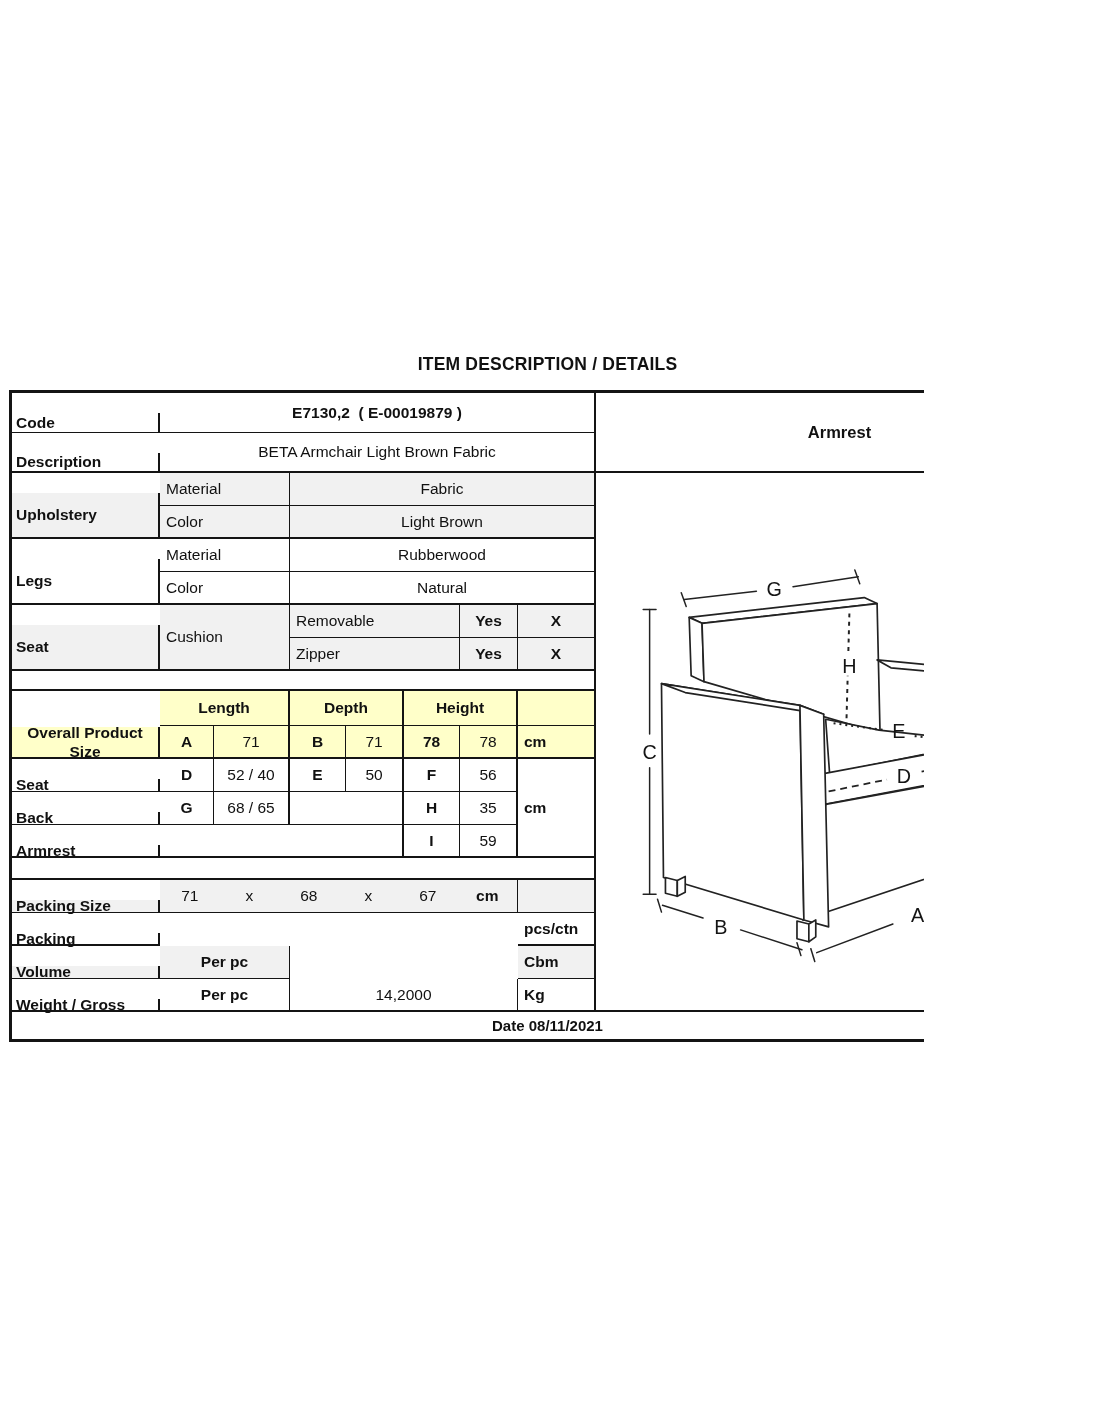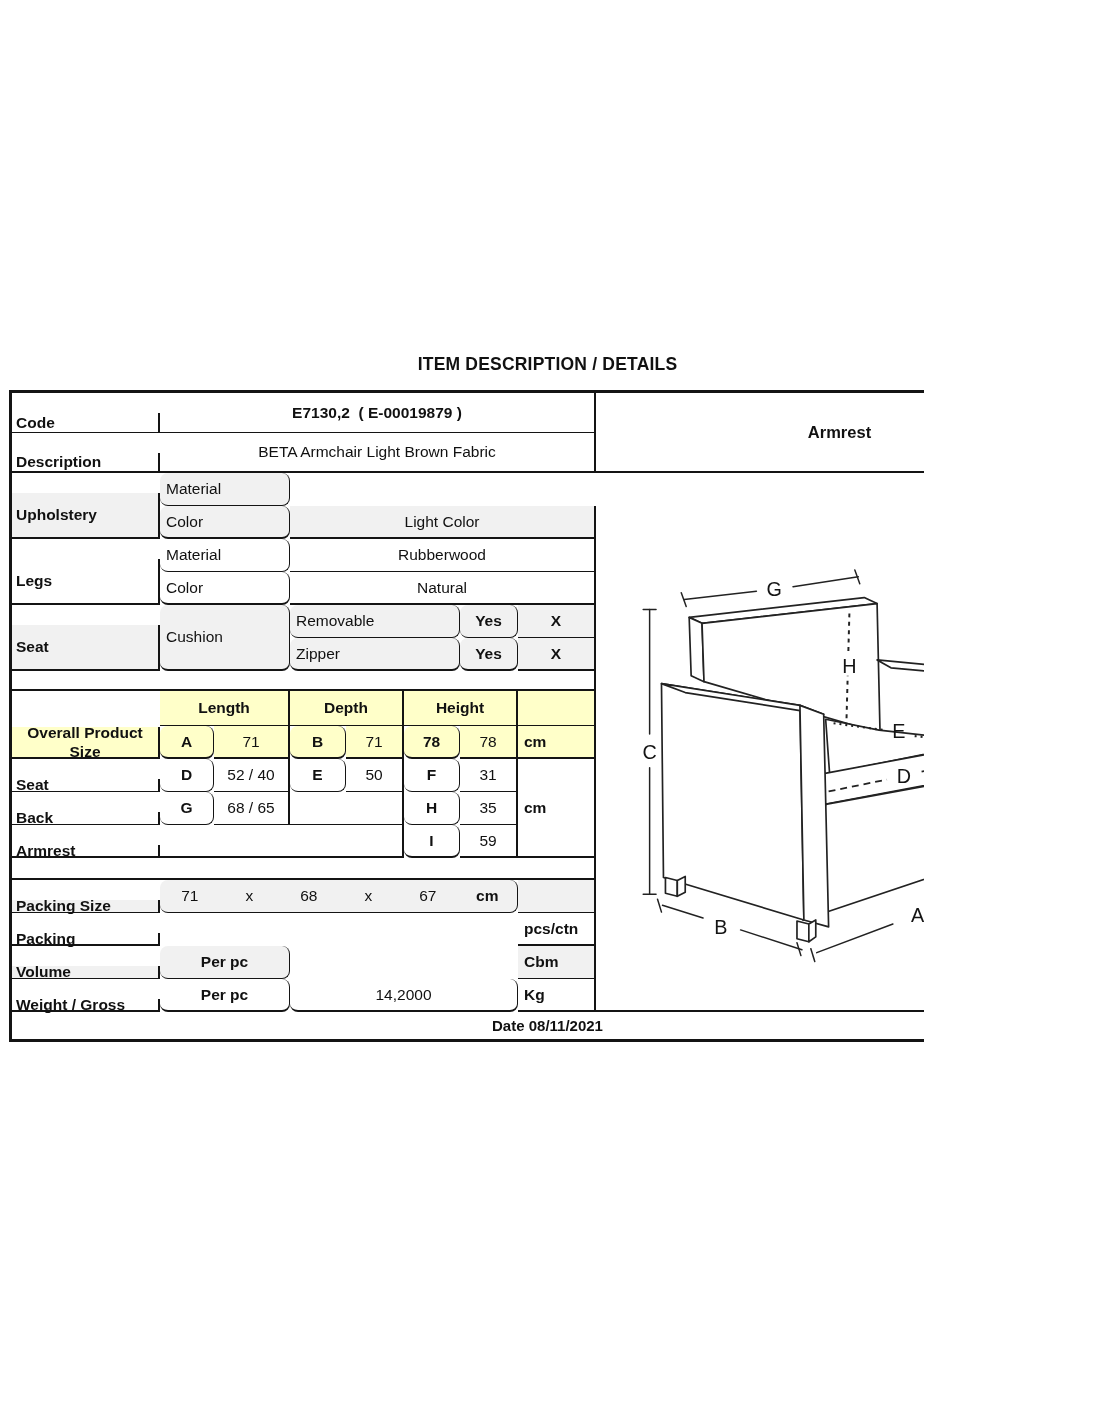--- a/index.html
+++ b/index.html
@@ -10,21 +10,21 @@
   .spec{position:absolute;left:9px;top:390px;width:1077px;height:652px;
         border:3px solid #141414;box-sizing:border-box;display:grid;
         grid-template-columns:148px 54px 76px 56px 58px 56px 58px 78px 1fr;
         grid-template-rows:40px 40px 33px 33px 33px 33px 33px 33px 20px 35px 33px 33px 33px 33px 22px 33px 33px 33px 33px 1fr;}
   .cell{box-sizing:border-box;display:flex;align-items:center;font-size:15.5px;
         border-color:#141414;border-style:solid;border-width:0;min-width:0;min-height:0;}
   .l{justify-content:flex-start;padding-left:6px;}
   .c{justify-content:center;text-align:center;}
   .lbl{font-weight:bold;justify-content:flex-start;padding-left:4px;margin-top:20px;}
   .b{font-weight:bold;}
-  .br1{border-right-width:1.5px;border-radius:8px;}
+  .br1{border-right-width:1.5px;}
   .br2{border-right-width:2.5px;}
   .bb1{border-bottom-width:1.5px;}
   .bb2{border-bottom-width:2.5px;}
   .gray{background:#f1f1f1;}
   .yellow{background:#ffffc9;}
   .wrap{text-align:center;line-height:19px;padding:12px 4px;margin-top:36px;}
   .flex6{display:flex;}
   .flex6 span{flex:1;text-align:center;}
   .drawing-area{position:relative;padding:0;}
   .drawing-area svg{position:absolute;left:0;top:0;width:100%;height:100%;}
@@ -41,22 +41,23 @@
 
     <div class="cell lbl br2 bb1" style="grid-area:1/1/2/2">Code</div>
     <div class="cell c b br2 bb1" style="grid-area:1/2/2/9">E7130,2 &nbsp;( E-00019879 )</div>
     <div class="cell c b bb2 dwg-title" style="grid-area:1/9/3/10">Armrest</div>
 
     <div class="cell lbl br2 bb2" style="grid-area:2/1/3/2">Description</div>
     <div class="cell lbl gray br2 bb2" style="grid-area:3/1/5/2">Upholstery</div>
 
     <div class="cell c br2 bb2" style="grid-area:2/2/3/9">BETA Armchair Light Brown Fabric</div>
     <div class="cell l gray br1 bb1" style="grid-area:3/2/4/4">Material</div>
+    <div class="cell c gray br2 bb1" style="grid-area:3/4/4/9">Fabric</div>
     <div class="cell l gray br1 bb2" style="grid-area:4/2/5/4">Color</div>
-    <div class="cell c gray br2 bb2" style="grid-area:4/4/5/9">Light Color</div>
+    <div class="cell c gray br2 bb2" style="grid-area:4/4/5/9">Light Brown</div>
 
     <div class="cell lbl br2 bb2" style="grid-area:5/1/7/2">Legs</div>
     <div class="cell l br1 bb1" style="grid-area:5/2/6/4">Material</div>
     <div class="cell c br2 bb1" style="grid-area:5/4/6/9">Rubberwood</div>
     <div class="cell l br1 bb2" style="grid-area:6/2/7/4">Color</div>
     <div class="cell c br2 bb2" style="grid-area:6/4/7/9">Natural</div>
 
     <div class="cell lbl gray br2 bb2" style="grid-area:7/1/9/2">Seat</div>
     <div class="cell l gray br1 bb2" style="grid-area:7/2/9/4">Cushion</div>
     <div class="cell l gray br1 bb1" style="grid-area:7/4/8/7">Removable</div>
@@ -81,21 +82,21 @@
     <div class="cell c b yellow br1 bb2" style="grid-area:11/6/12/7">78</div>
     <div class="cell c yellow br2 bb2" style="grid-area:11/7/12/8">78</div>
     <div class="cell l b yellow br2 bb2" style="grid-area:11/8/12/9">cm</div>
 
     <div class="cell lbl br2 bb1" style="grid-area:12/1/13/2">Seat</div>
     <div class="cell c b br1 bb1" style="grid-area:12/2/13/3">D</div>
     <div class="cell c br2 bb1" style="grid-area:12/3/13/4">52 / 40</div>
     <div class="cell c b br1 bb1" style="grid-area:12/4/13/5">E</div>
     <div class="cell c br2 bb1" style="grid-area:12/5/13/6">50</div>
     <div class="cell c b br1 bb1" style="grid-area:12/6/13/7">F</div>
-    <div class="cell c br2 bb1" style="grid-area:12/7/13/8">31</div>
+    <div class="cell c br2 bb1" style="grid-area:12/7/13/8">56</div>
     <div class="cell l b br2 bb2" style="grid-area:12/8/15/9">cm</div>
 
     <div class="cell lbl br2 bb1" style="grid-area:13/1/14/2">Back</div>
     <div class="cell c b br1 bb1" style="grid-area:13/2/14/3">G</div>
     <div class="cell c br2 bb1" style="grid-area:13/3/14/4">68 / 65</div>
     <div class="cell br2 bb1" style="grid-area:13/4/14/6"></div>
     <div class="cell c b br1 bb1" style="grid-area:13/6/14/7">H</div>
     <div class="cell c br2 bb1" style="grid-area:13/7/14/8">35</div>
 
     <div class="cell lbl br2 bb2" style="grid-area:14/1/15/2">Armrest</div>

